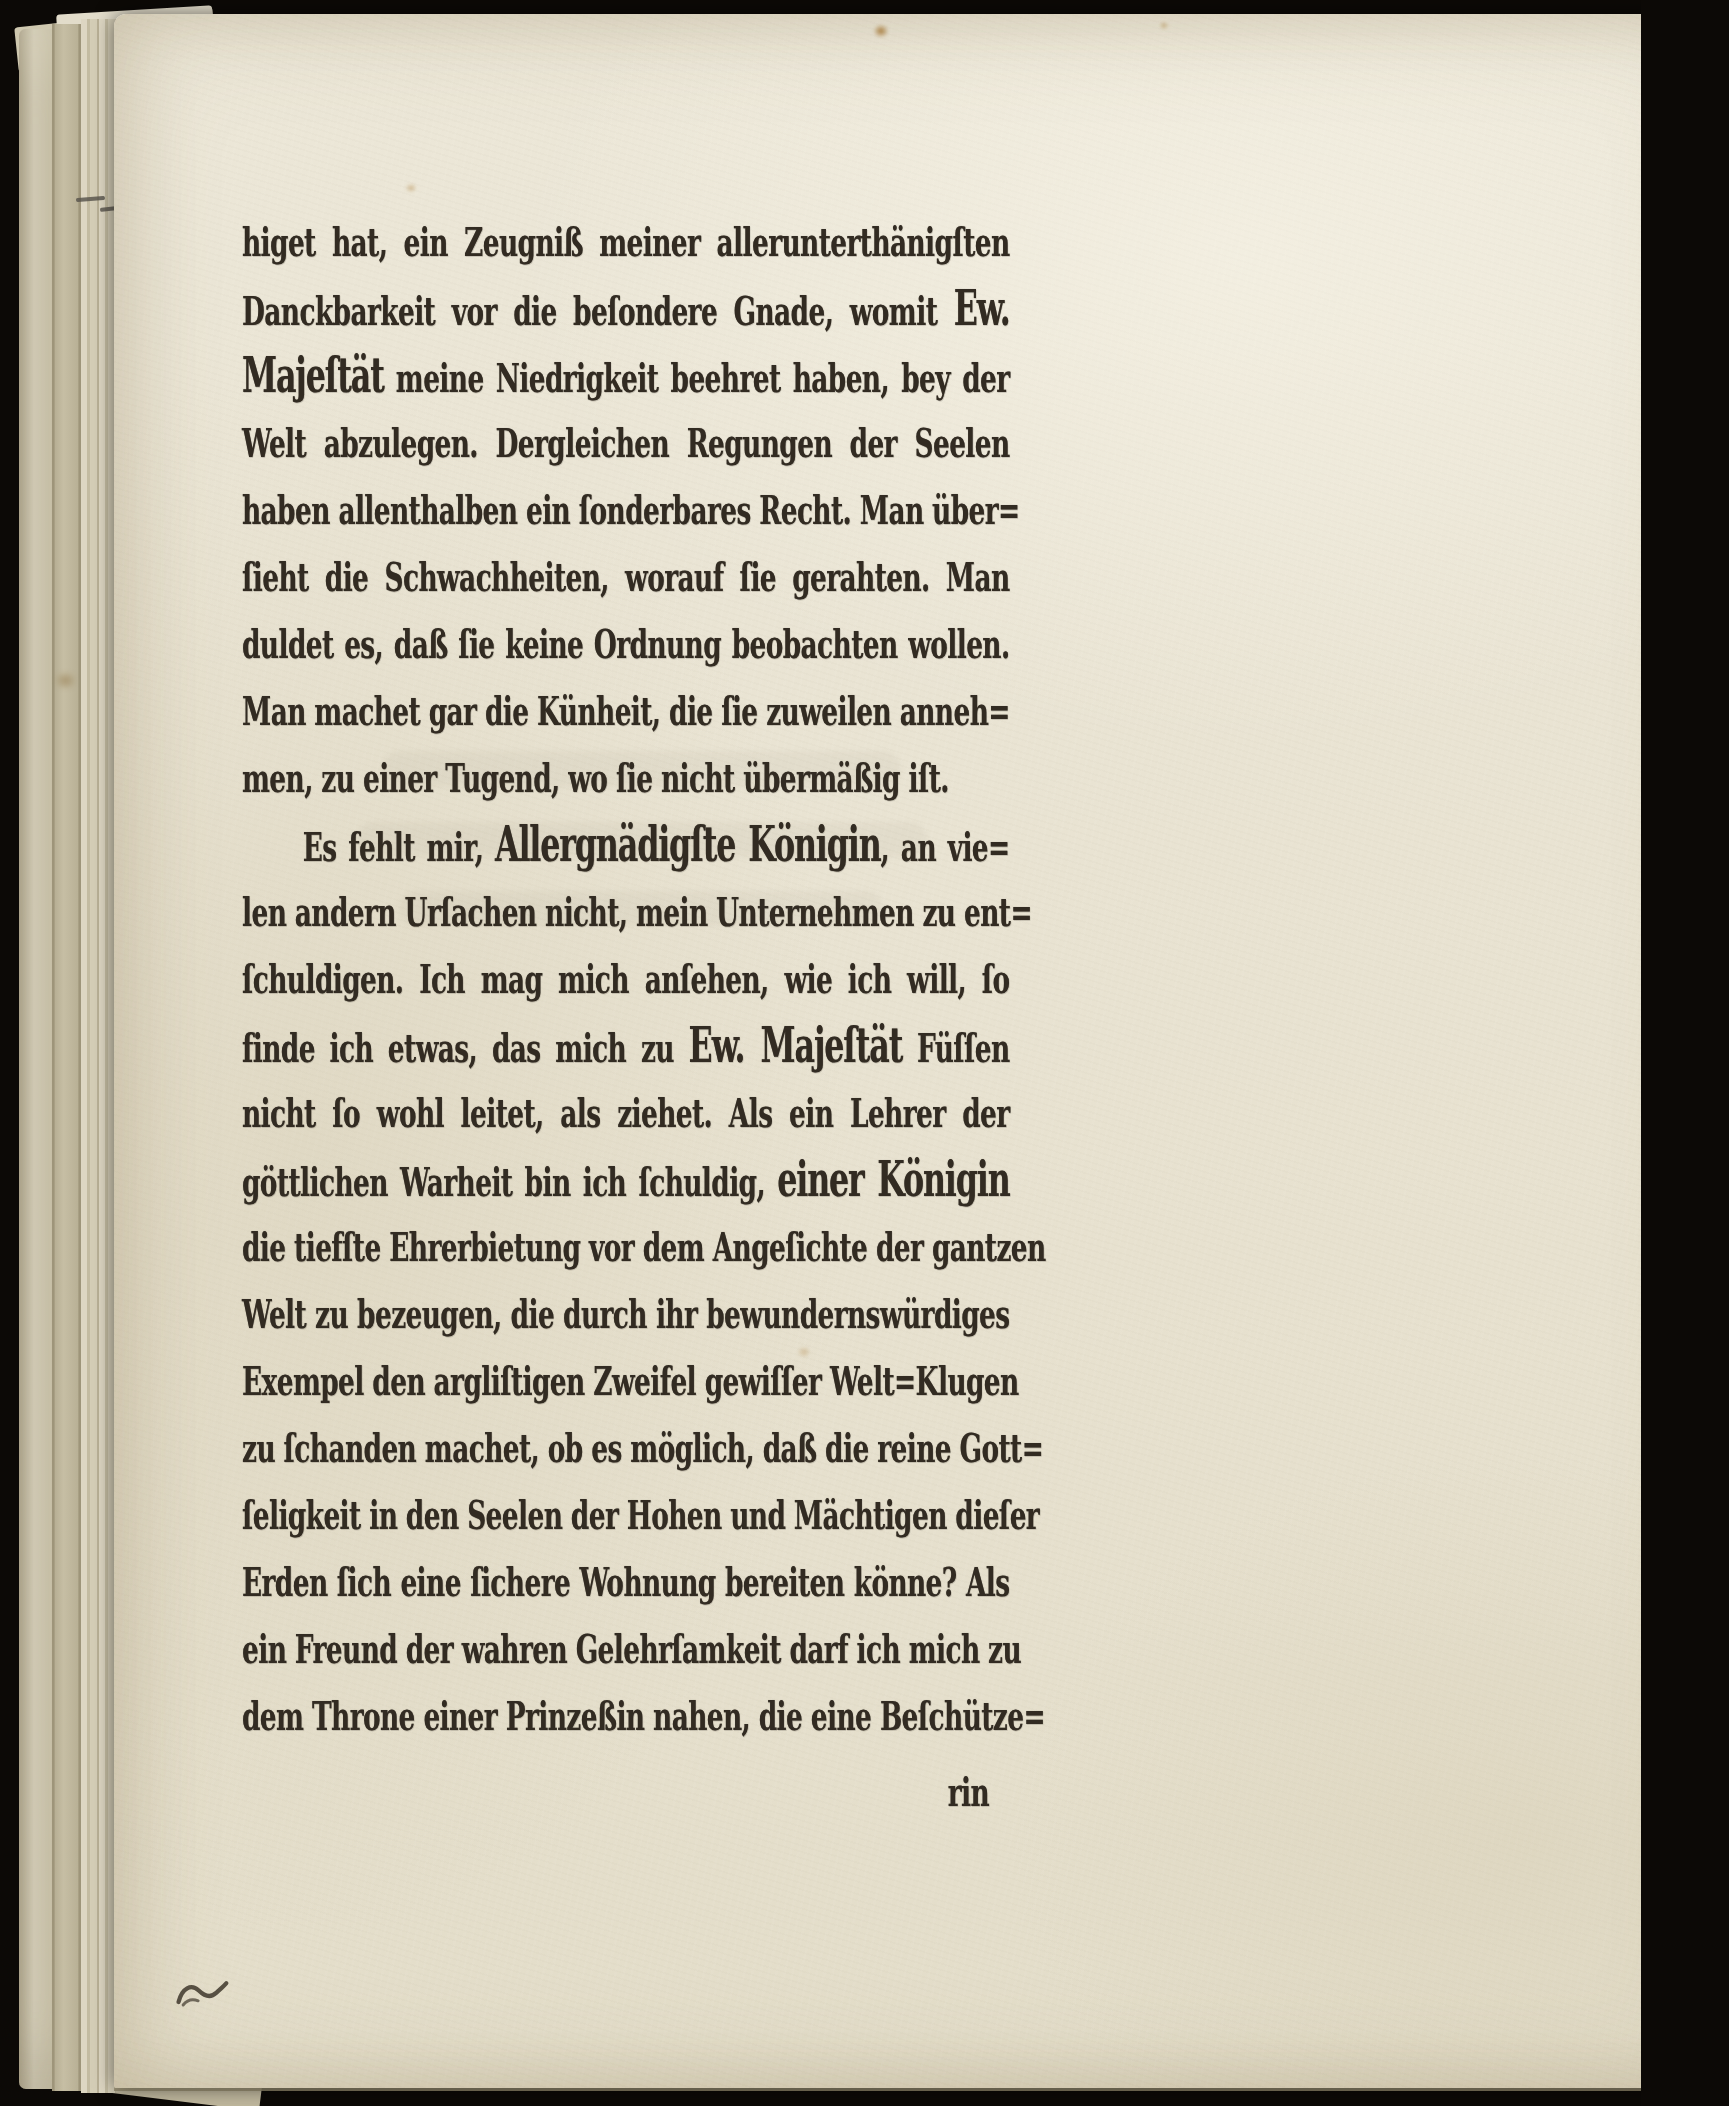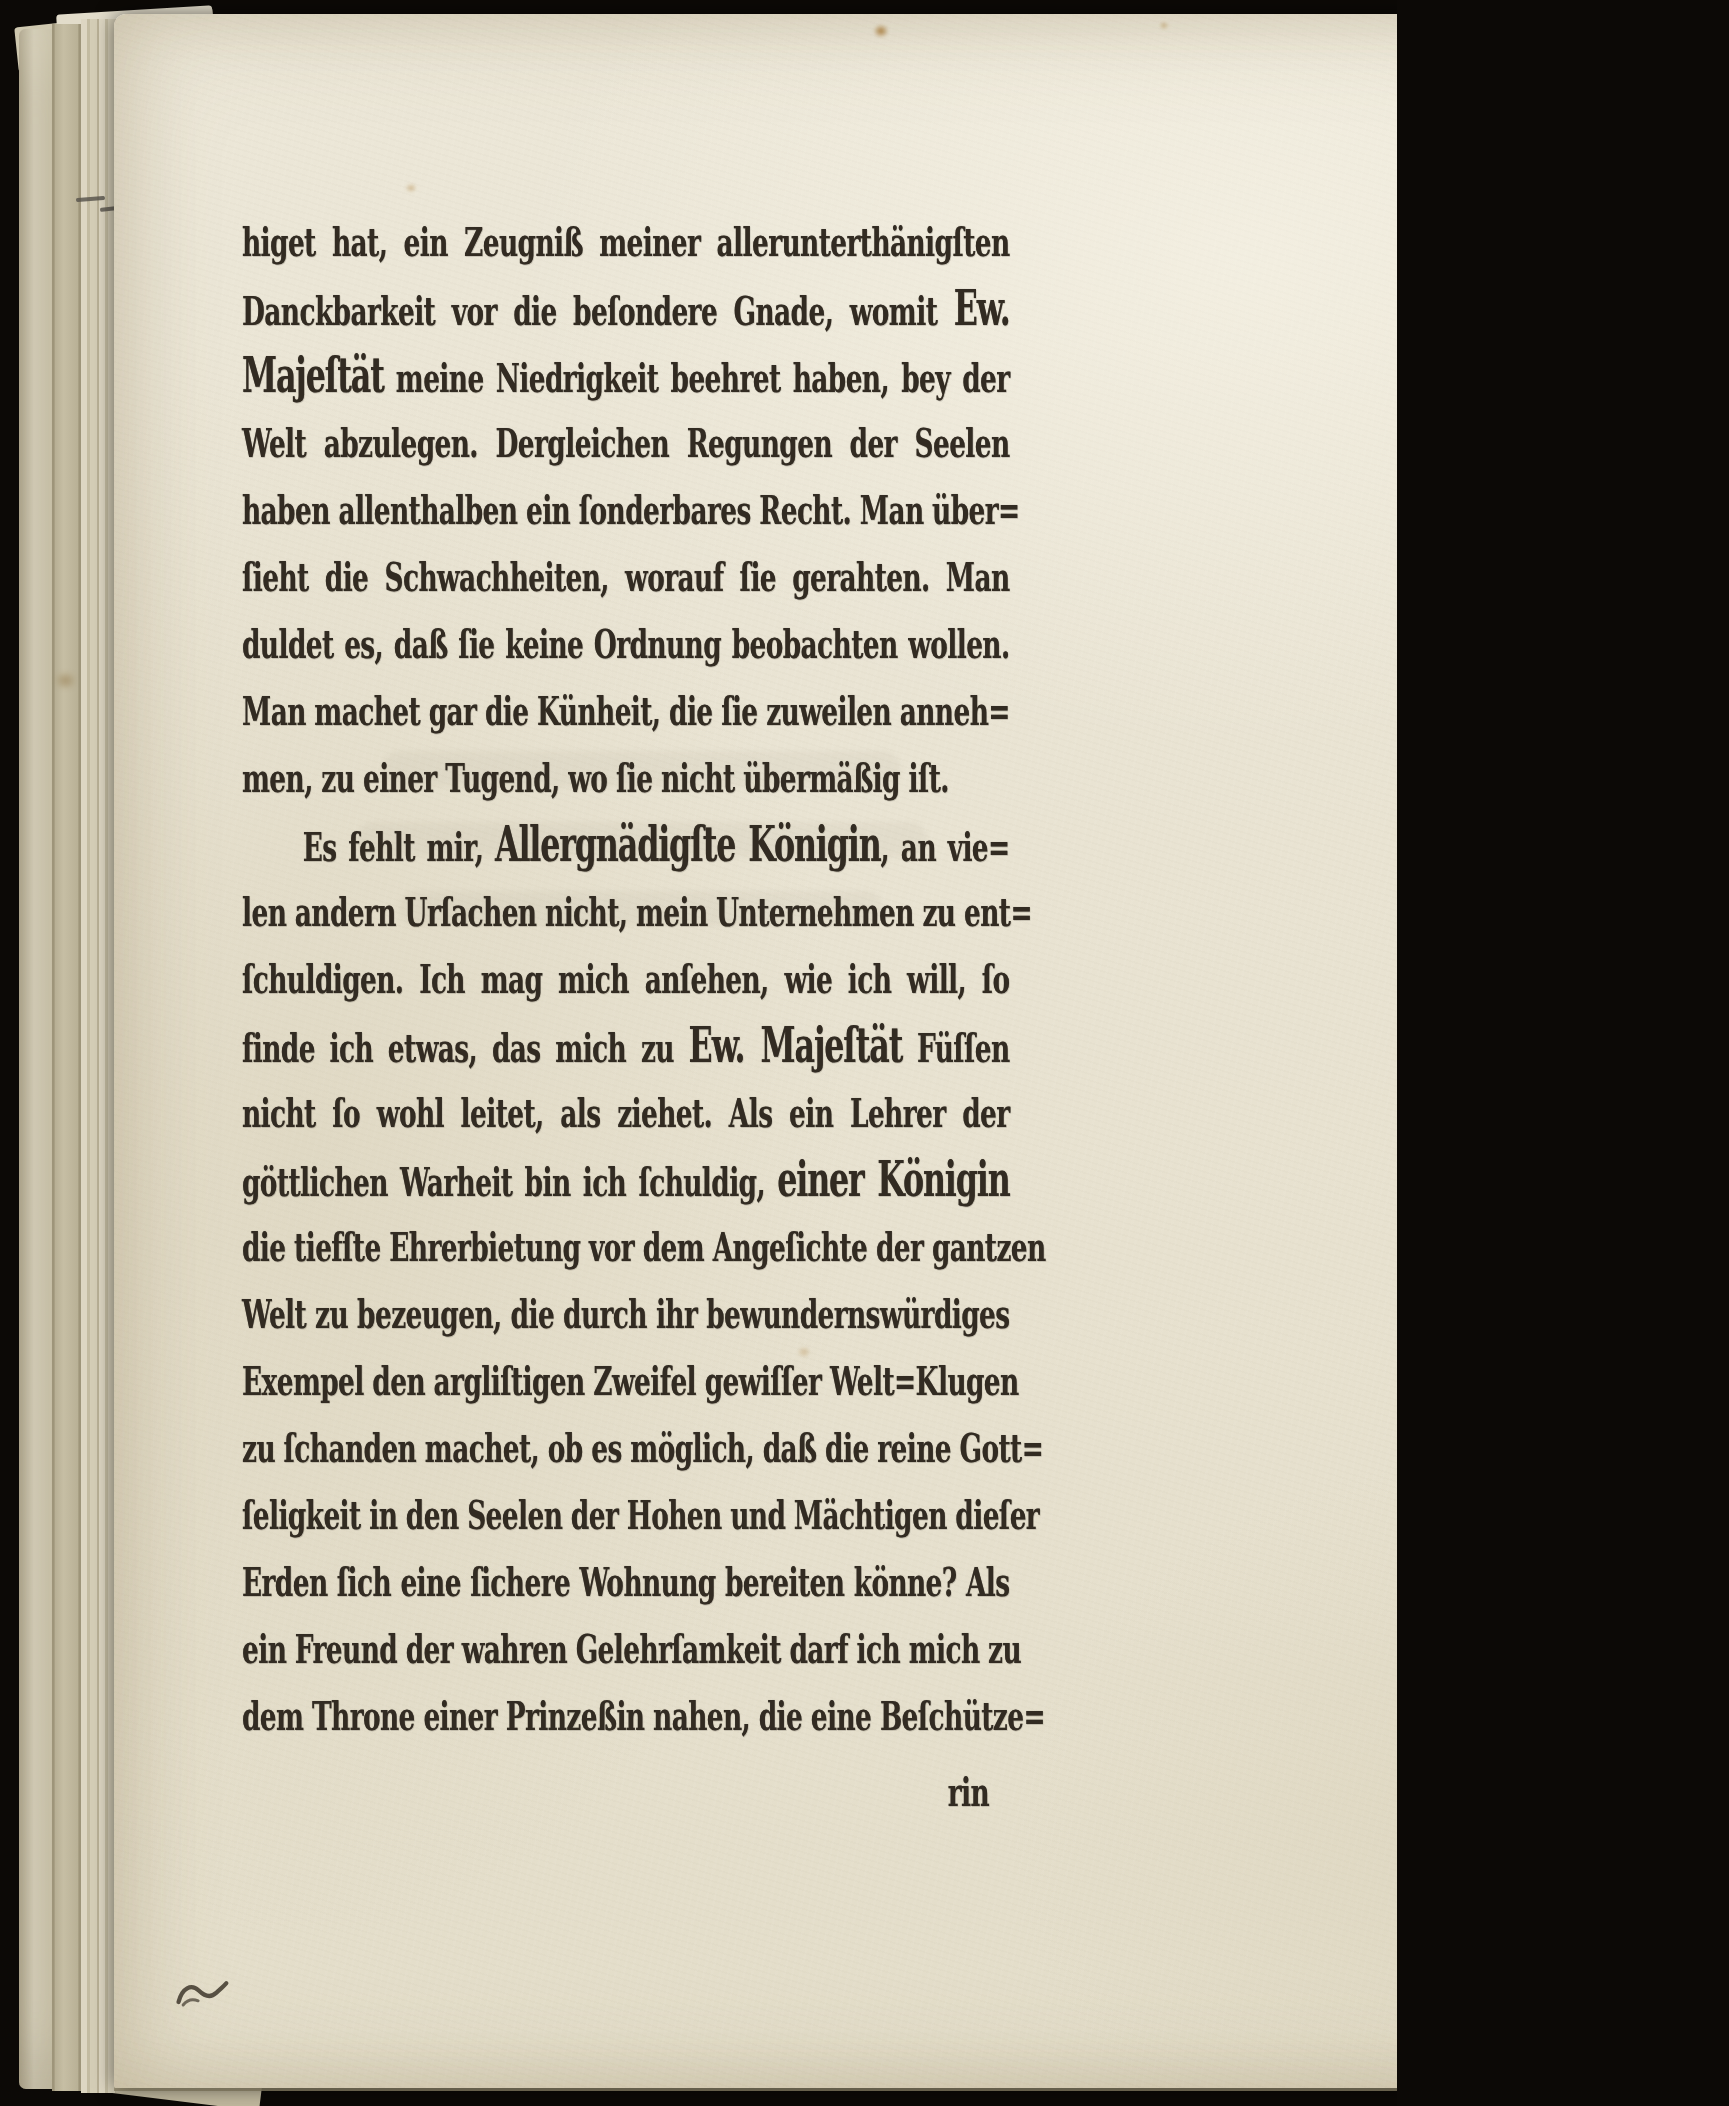--- a/index.html
+++ b/index.html
@@ -1,16 +1,16 @@
 <!DOCTYPE html>
 <html style="font-size:14px"><head>
 <meta charset="utf-8">
 <style>
   html,body{margin:0;padding:0;background:#0c0906;}
-  .stage{position:relative;width:1397px;height:2106px;background:#0c0906;overflow:hidden;
+  .stage{position:relative;width:1641px;height:2106px;background:#0c0906;overflow:hidden;
          font-family:"DejaVu Serif", serif;}
 
   
   .corner{position:absolute;border-radius:3.5px;}
   .corner-tl1{left:15.6px;top:17.3px;width:199px;height:45px;background:#cfc8af;transform:rotate(-6deg);}
   .corner-tl2{left:57px;top:10.4px;width:156px;height:33px;background:#e2dcca;transform:rotate(-3.5deg);}
   .corner-bl1{left:43px;top:2030px;width:216px;height:47px;background:#d6cfb8;transform:rotate(4deg);}
   .corner-bl2{left:29px;top:2061px;width:233px;height:36px;background:#bfb79d;transform:rotate(7deg);}
 
   .cover-edge{position:absolute;left:19px;top:29px;width:33px;height:2060px;border-radius:7px 0 0 7px;

